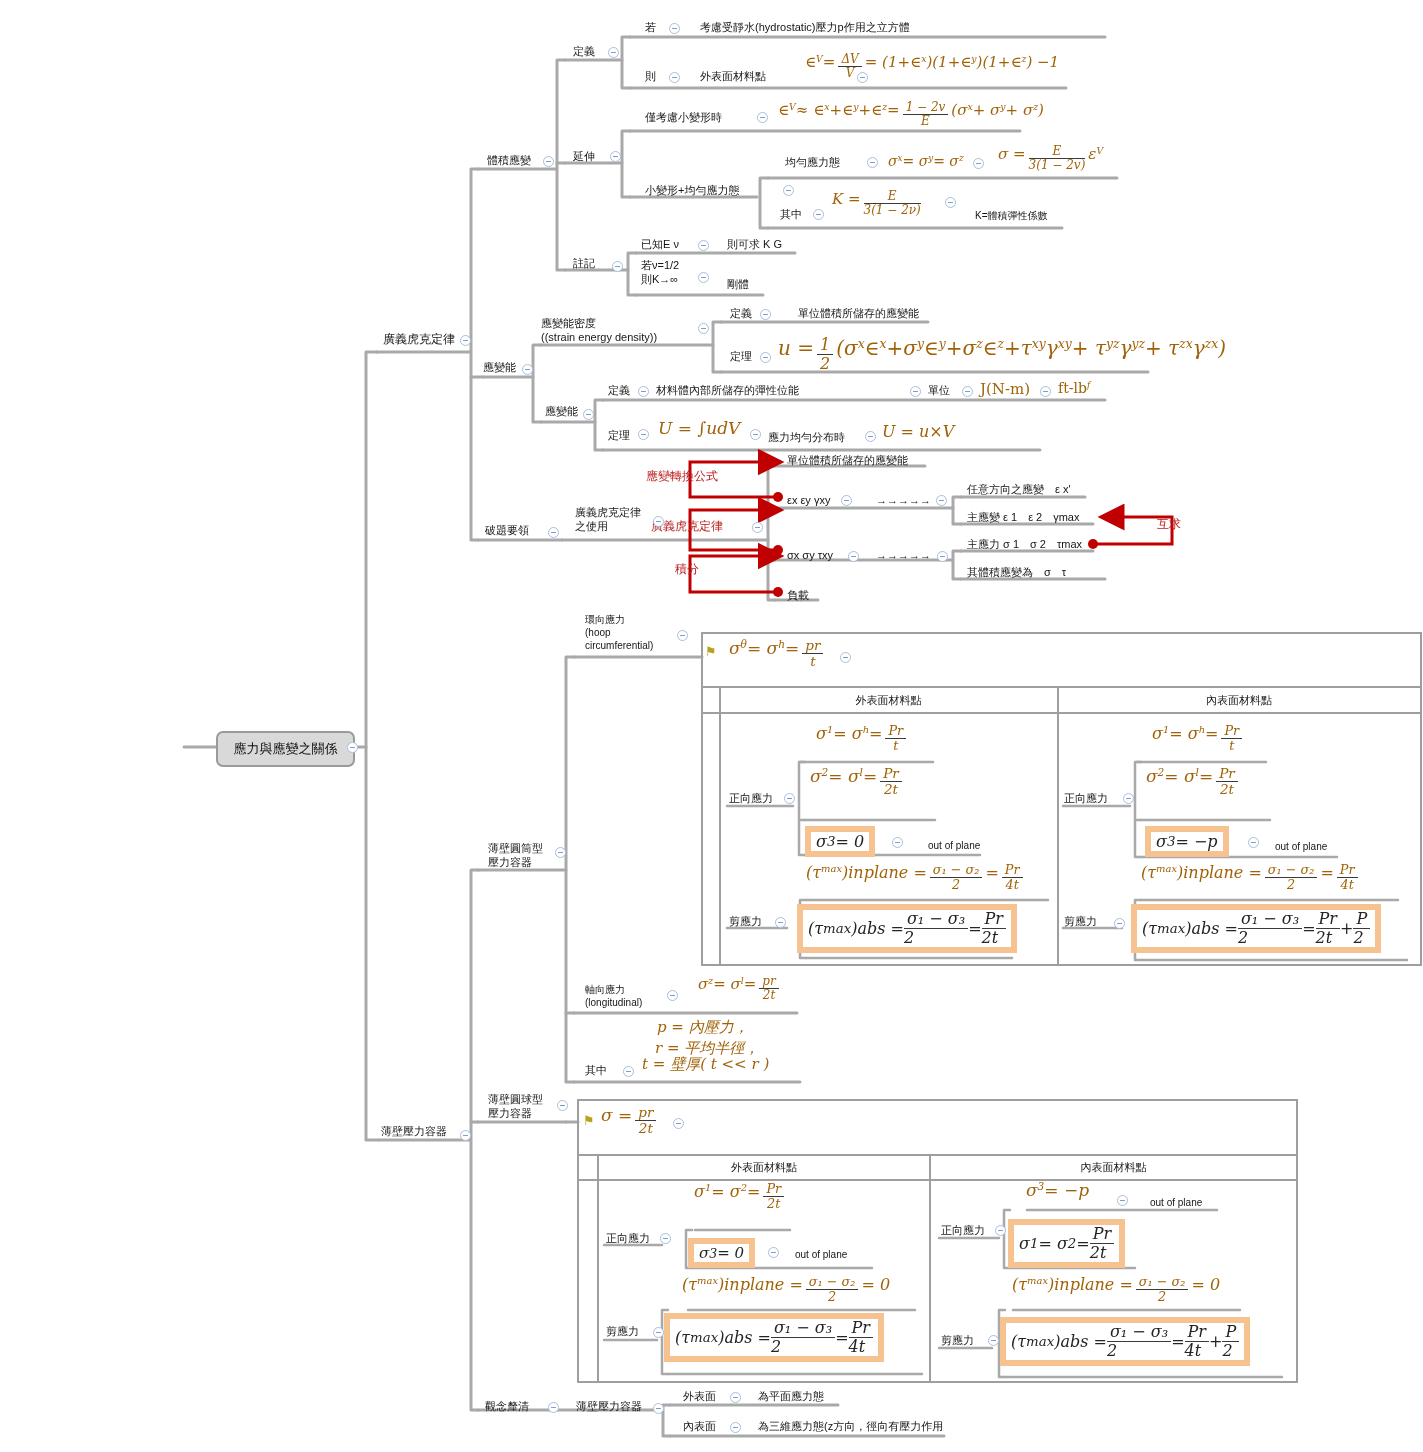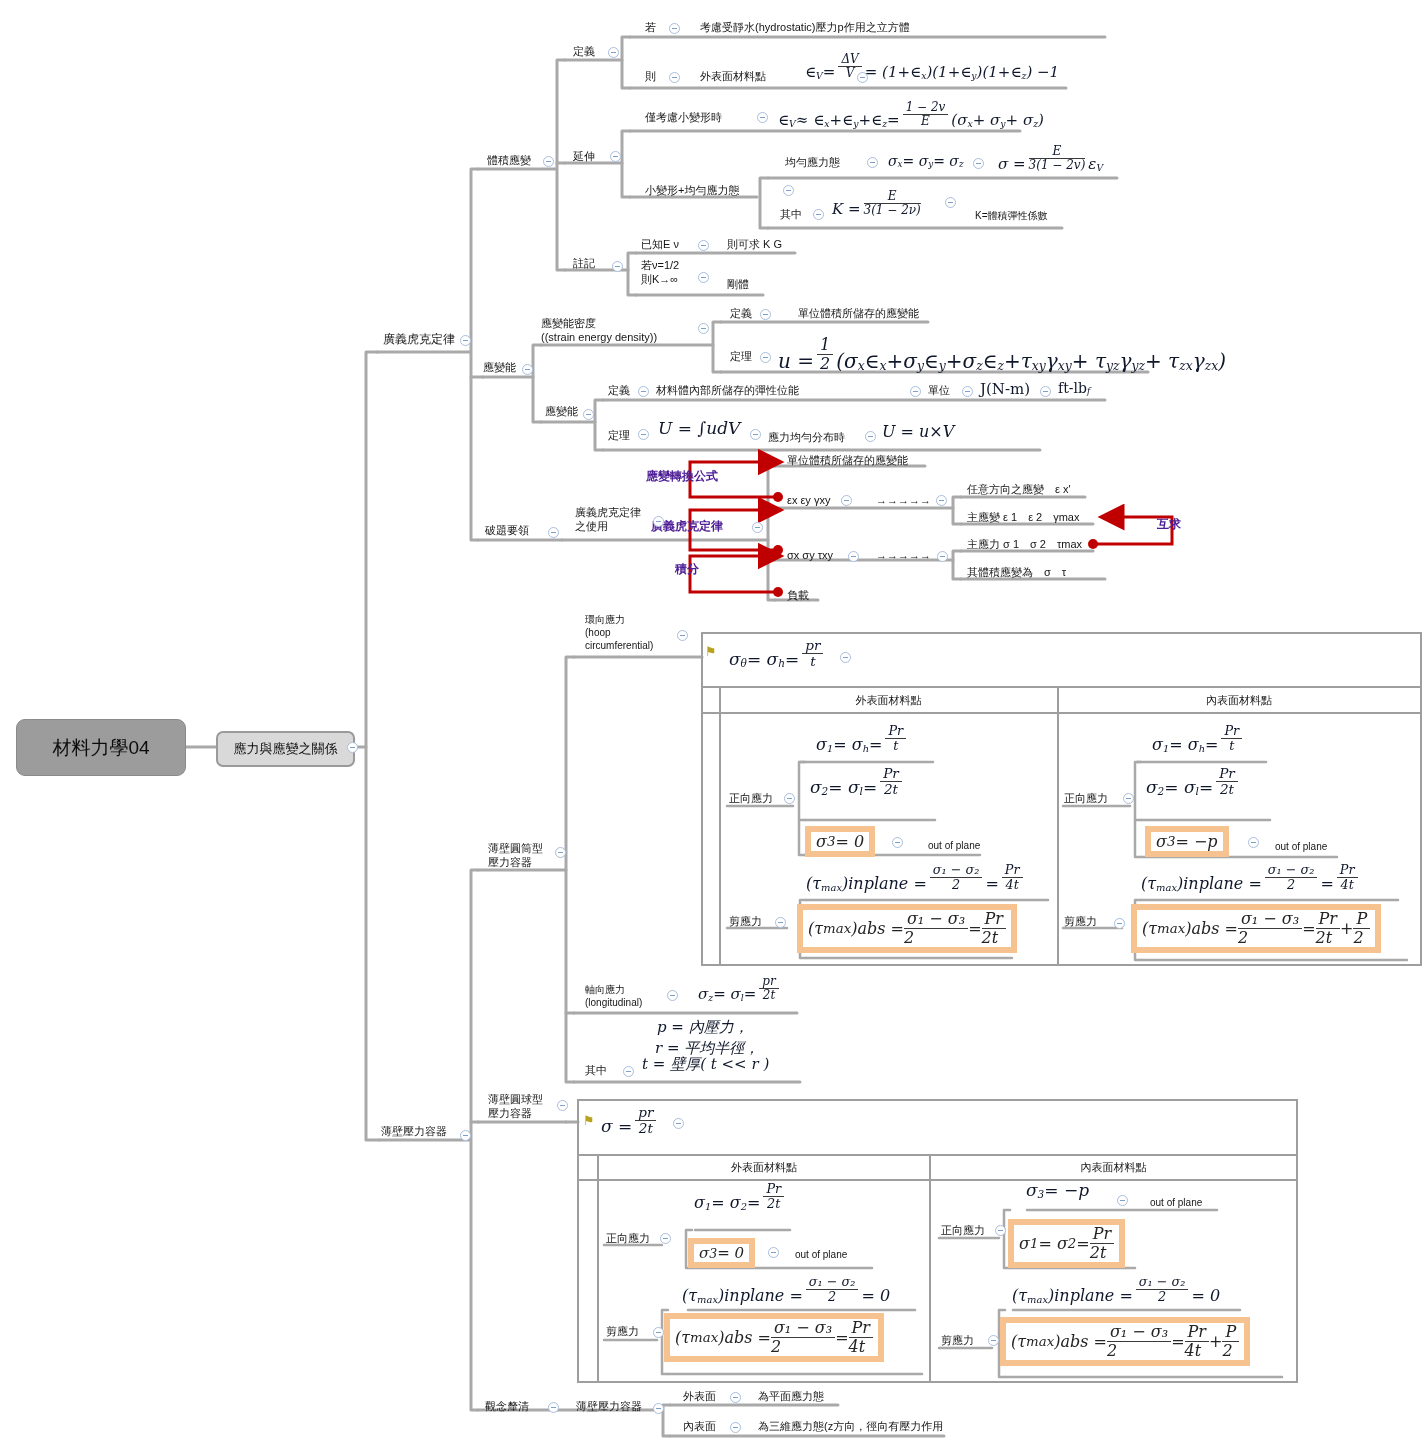--- a/index.html
+++ b/index.html
@@ -1,30 +1,30 @@
 <!DOCTYPE html>
 <html><head>
 <meta charset="utf-8">
 <style>
   html,body{margin:0;padding:0;background:#fff;}
   #map{position:relative;width:1423px;height:1452px;overflow:hidden;
        font-family:"Liberation Sans","DejaVu Sans",sans-serif;color:#111;}
   #lines{position:absolute;left:0;top:0;z-index:0;}
   .t{position:absolute;font-size:11px;line-height:1.3;color:#151515;white-space:pre-line;z-index:2;}
   .f{position:absolute;font-family:"DejaVu Serif","Liberation Serif",serif;font-style:italic;
-     color:#0f172a;white-space:nowrap;display:flex;align-items:flex-end;z-index:2;}
+     color:#a16207;white-space:nowrap;display:flex;align-items:flex-start;z-index:2;}
   .up{font-style:normal;}
   .f .frac{display:inline-block;vertical-align:middle;text-align:center;margin:0 3px;font-size:0.8em;}
   .frac .n{display:block;border-bottom:1.4px solid #3a3a3a;padding:0 3px;line-height:1.12;}
   .frac .d{display:block;line-height:1.12;}
   .f sub{font-size:0.62em;font-style:italic;}
   .fb{position:absolute;font-family:"DejaVu Serif","Liberation Serif",serif;font-style:italic;
       color:#242424;white-space:nowrap;display:flex;align-items:center;z-index:2;
       border:6px solid #f6c28f;background:#fff;padding:0 5px;}
-  .red{color:#4c1d95;font-weight:bold;z-index:3;}
+  .red{color:#b91c1c;font-weight:normal;z-index:3;}
   .m{position:absolute;width:9px;height:9px;border:1.3px solid #a9bedd;border-radius:50%;
      background:#fff;z-index:4;}
   .m::before{content:"";position:absolute;left:2px;right:2px;top:3.6px;height:1.4px;background:#7e9fca;}
   .rootbox{position:absolute;left:16px;top:719px;width:168px;height:55px;background:#9c9c9c;
      border:1.5px solid #8a8a8a;border-radius:9px;display:flex;align-items:center;justify-content:center;
      font-size:19px;color:#0c0c0c;z-index:2;}
   .relbox{position:absolute;left:216px;top:731px;width:135px;height:32px;background:#d9d9d9;
      border:2px solid #9a9a9a;border-radius:7px;display:flex;align-items:center;justify-content:center;
      font-size:13px;color:#0c0c0c;z-index:2;}
   .th{position:absolute;font-size:11px;text-align:center;color:#151515;z-index:2;}
@@ -160,21 +160,20 @@
       <path d="M778,497 L690,497 L690,462 L780,462" fill="none" stroke="#c00000" stroke-width="3" marker-end="url(#ah)"></path>
       <circle cx="778" cy="497" r="5" fill="#c00000"></circle>
       <path d="M778,550 L690,550 L690,510 L780,510" fill="none" stroke="#c00000" stroke-width="3" marker-end="url(#ah)"></path>
       <circle cx="778" cy="550" r="5" fill="#c00000"></circle>
       <path d="M778,592 L690,592 L690,556 L780,556" fill="none" stroke="#c00000" stroke-width="3" marker-end="url(#ah)"></path>
       <circle cx="778" cy="592" r="5" fill="#c00000"></circle>
       <path d="M1093,544 L1172,544 L1172,517 L1102,517" fill="none" stroke="#c00000" stroke-width="3" marker-end="url(#ah)"></path>
       <circle cx="1093" cy="544" r="5" fill="#c00000"></circle>
     </svg>
 
-  <div class="rootbox">材料力學04</div>
   <div class="relbox">應力與應變之關係</div>
 
   <div class="t" style="left:383px;top:332px;font-size:12px">廣義虎克定律</div>
   <div class="t" style="left:487px;top:153px">體積應變</div>
   <div class="t" style="left:573px;top:44px">定義</div>
   <div class="t" style="left:645px;top:20px">若</div>
   <div class="t" style="left:700px;top:20px">考慮受靜水(hydrostatic)壓力p作用之立方體</div>
   <div class="t" style="left:645px;top:69px">則</div>
   <div class="t" style="left:700px;top:69px">外表面材料點</div>
   <div class="f" style="left:805px;top:53px;font-size:15px">∈<sub>V</sub> = <span class="frac">

